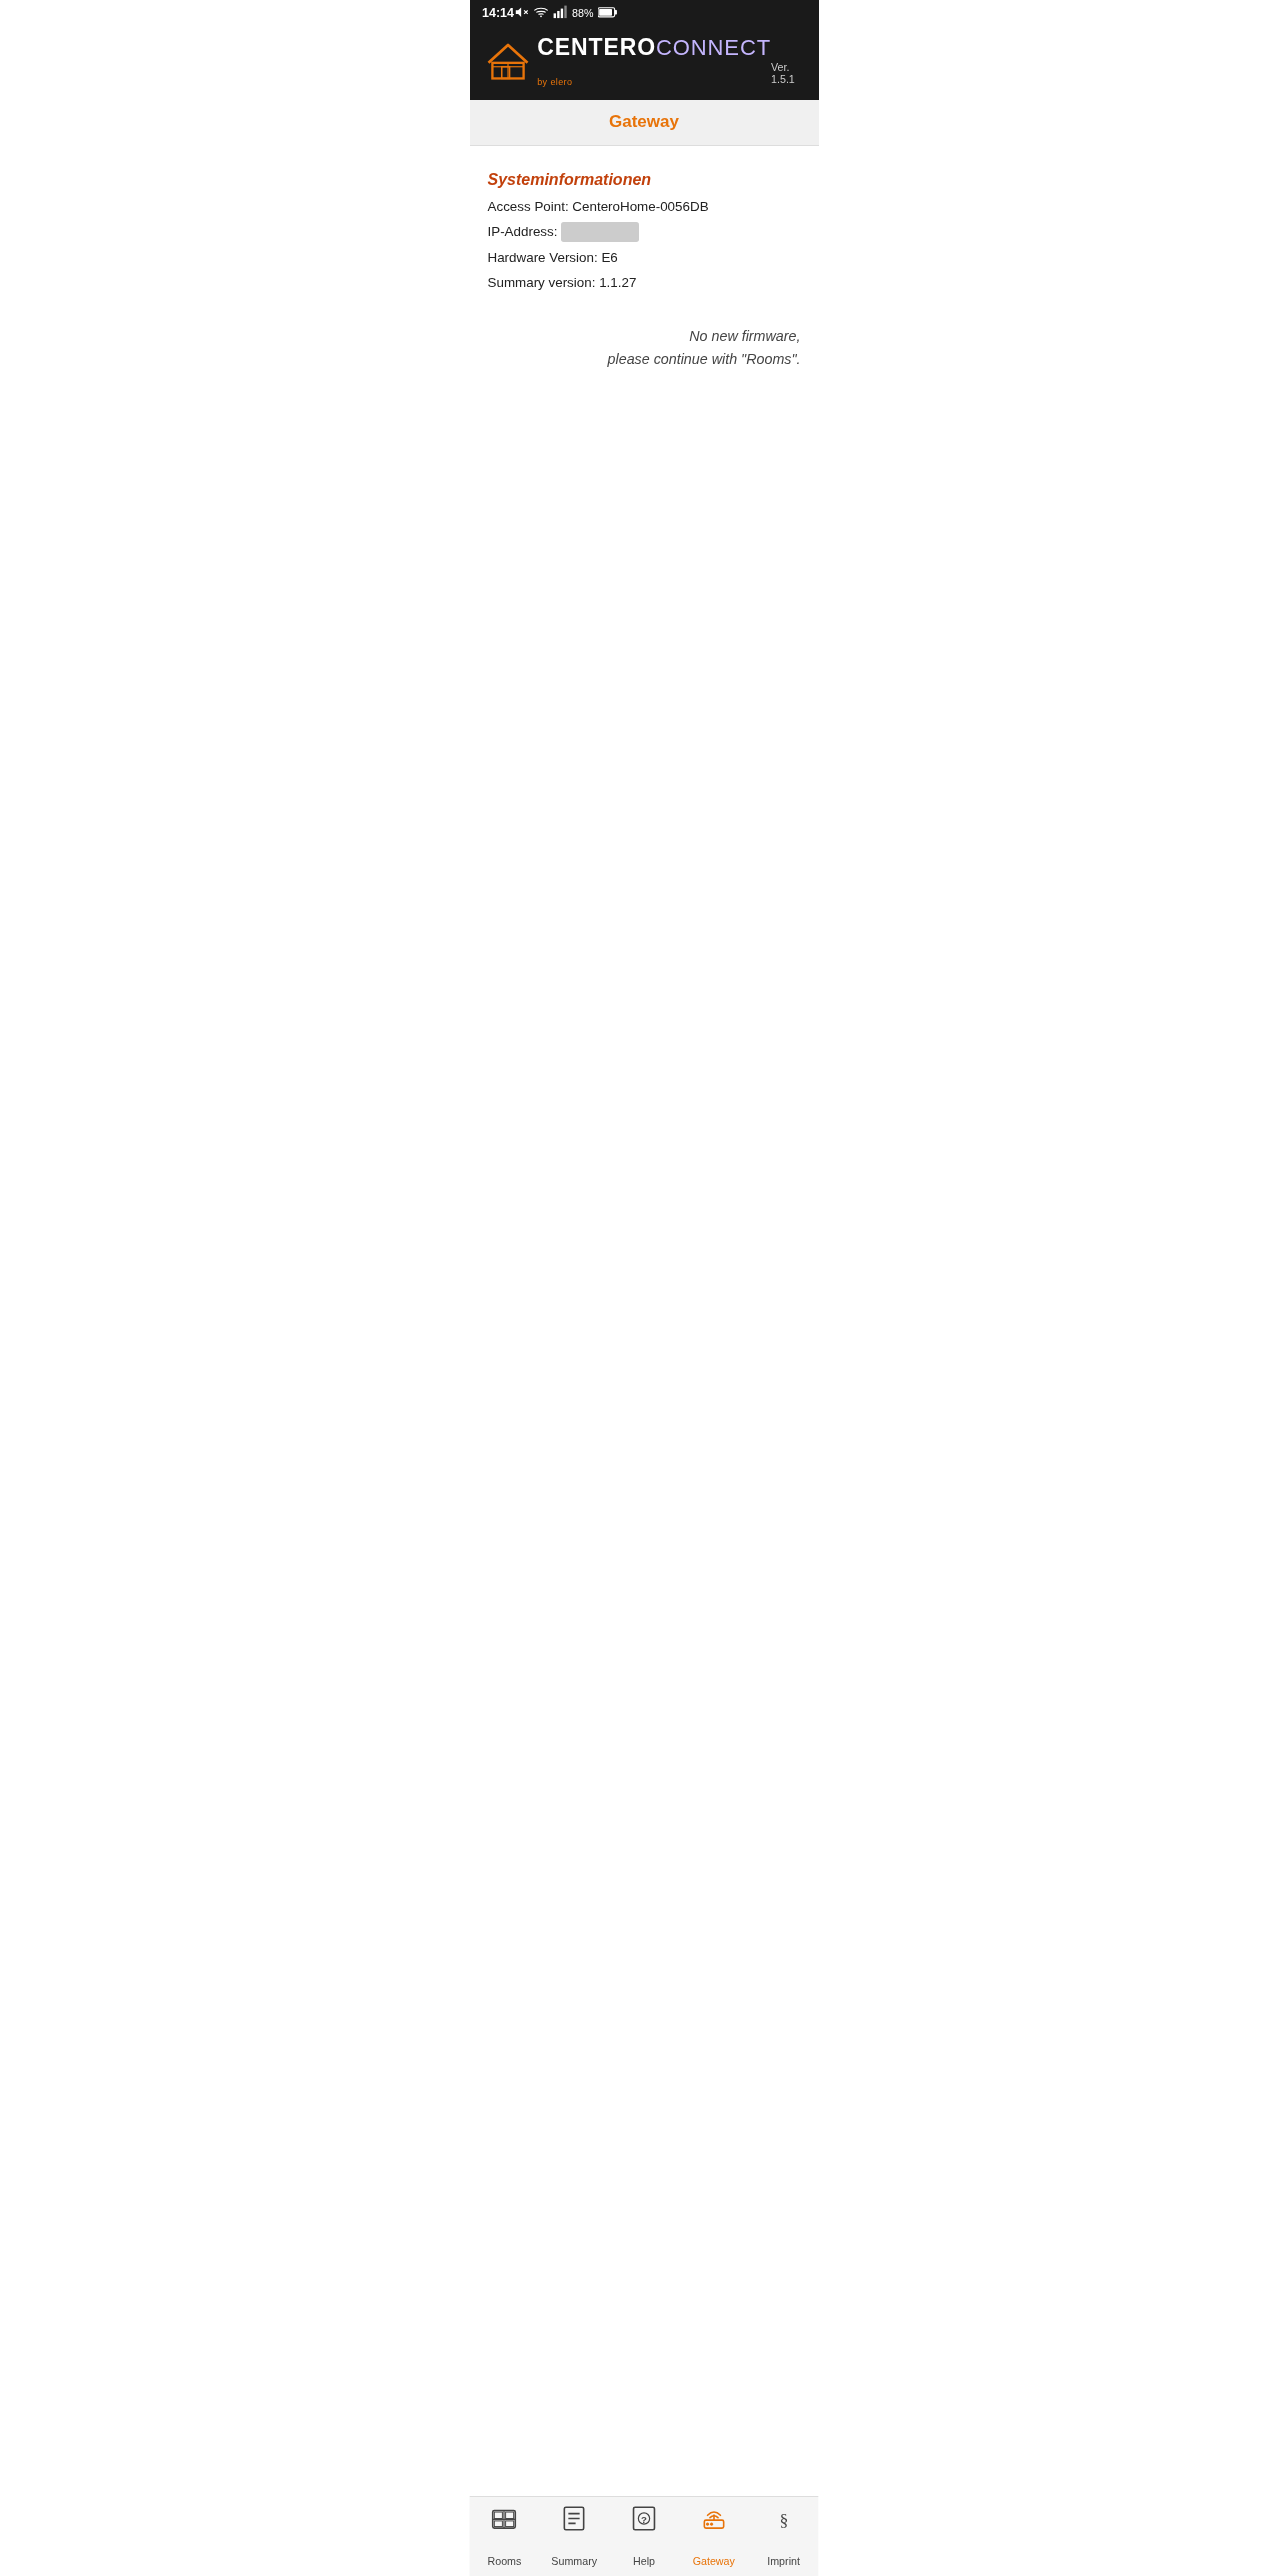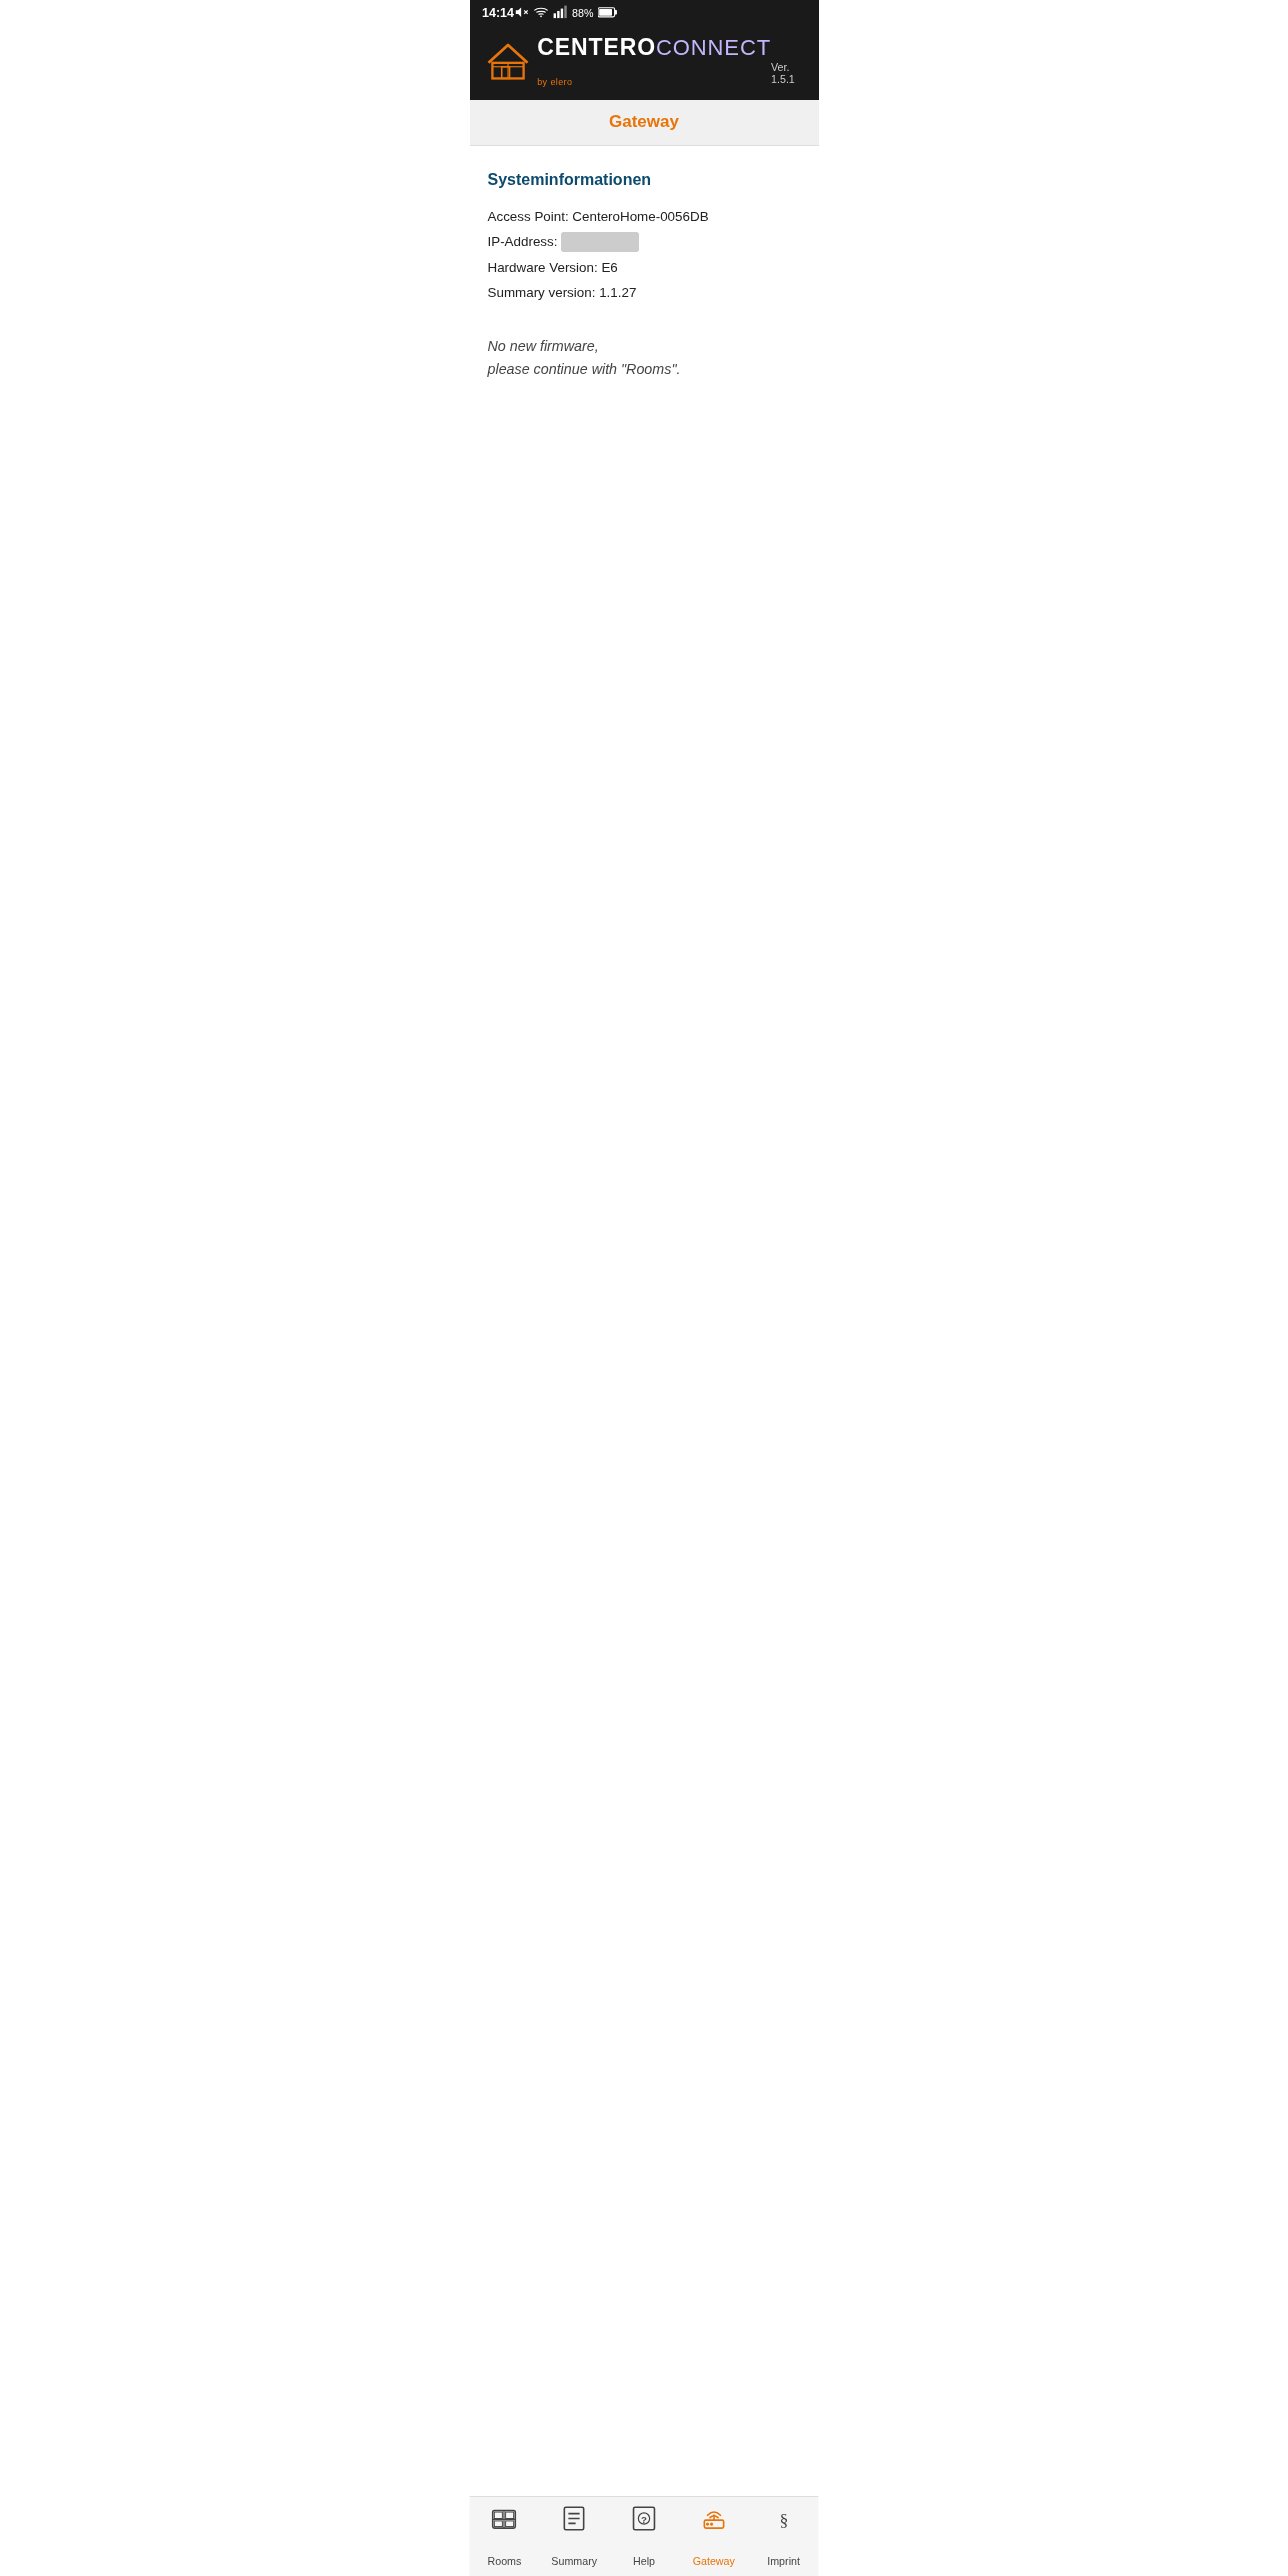--- a/index.html
+++ b/index.html
@@ -98,42 +98,43 @@
     
     .main-content {
       background: #fff;
       padding: 25px 18px 18px 18px;
       flex: 1;
     }
 
     .section-title {
       font-size: 16px;
       font-weight: 700;
-      color: #0c4a6e;
-      margin-bottom: 18px;
+      color: #c2410c;
+      margin-bottom: 8px;
+      font-style: italic;
     }
 
     .info-line {
       font-size: 13.4px;
       color: #222;
       margin-bottom: 5.4px;
       line-height: 1.5;
     }
 
     .info-line .blurred {
       display: inline-block;
       background: #ccc;
       color: transparent;
       border-radius: 2.7px;
       user-select: none;
       font-size: 13.4px;
     }
 
     .firmware-notice {
-      text-align: left;
+      text-align: right;
       margin-top: 32px;
       font-style: italic;
       color: #444;
       font-size: 14.3px;
       line-height: 1.6;
     }
 
     
     .bottom-nav {
       position: fixed;

